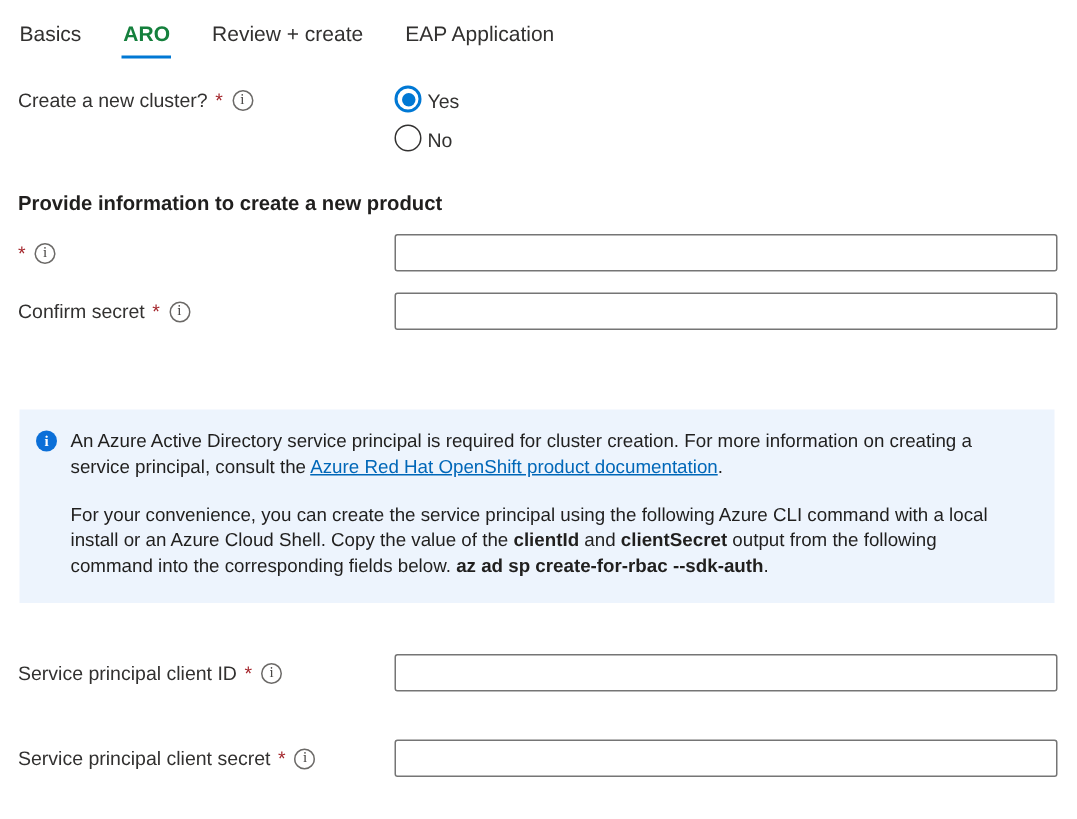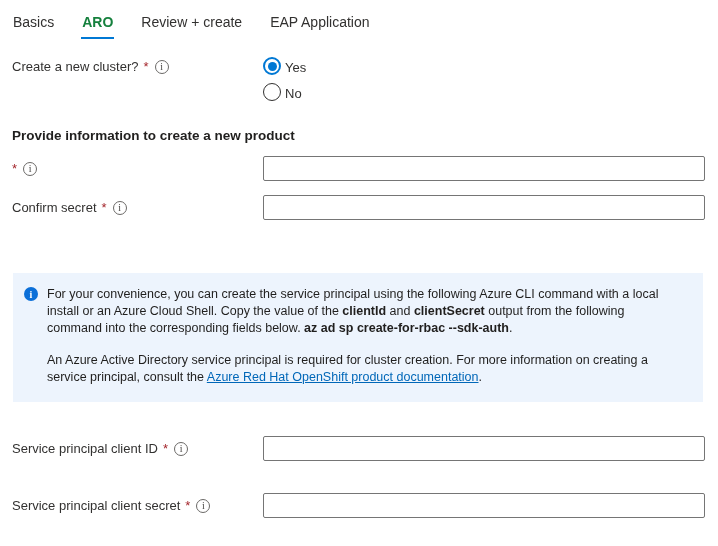--- a/index.html
+++ b/index.html
@@ -126,22 +126,22 @@
       <span class="lbl">Confirm secret</span>
       <span class="req">*</span>
       <span class="info-outline">i</span>
     </div>
     <input class="txt" type="text" value="" style="">
   </div>
 
   <div class="infobox">
     <span class="info-filled">i</span>
     <div class="info-text">
+      <p><span>An Azure Active Directory service principal is required for cluster creation. For more information on creating a service principal, consult the </span><a>Azure Red Hat OpenShift product documentation</a><span>.</span></p>
       <p><span>For your convenience, you can create the service principal using the following Azure CLI command with a local install or an Azure Cloud Shell. Copy the value of the </span><b>clientId</b><span> and </span><b>clientSecret</b><span> output from the following command into the corresponding fields below.  </span> <b>az ad sp create-for-rbac --sdk-auth</b><span>.</span></p>
-      <p><span>An Azure Active Directory service principal is required for cluster creation. For more information on creating a service principal, consult the </span><a>Azure Red Hat OpenShift product documentation</a><span>.</span></p>
     </div>
   </div>
 
   <div class="frow mt34">
     <div class="label-cell">
       <span class="lbl">Service principal client ID</span>
       <span class="req">*</span>
       <span class="info-outline">i</span>
     </div>
     <input class="txt" type="text" value="" style="">

